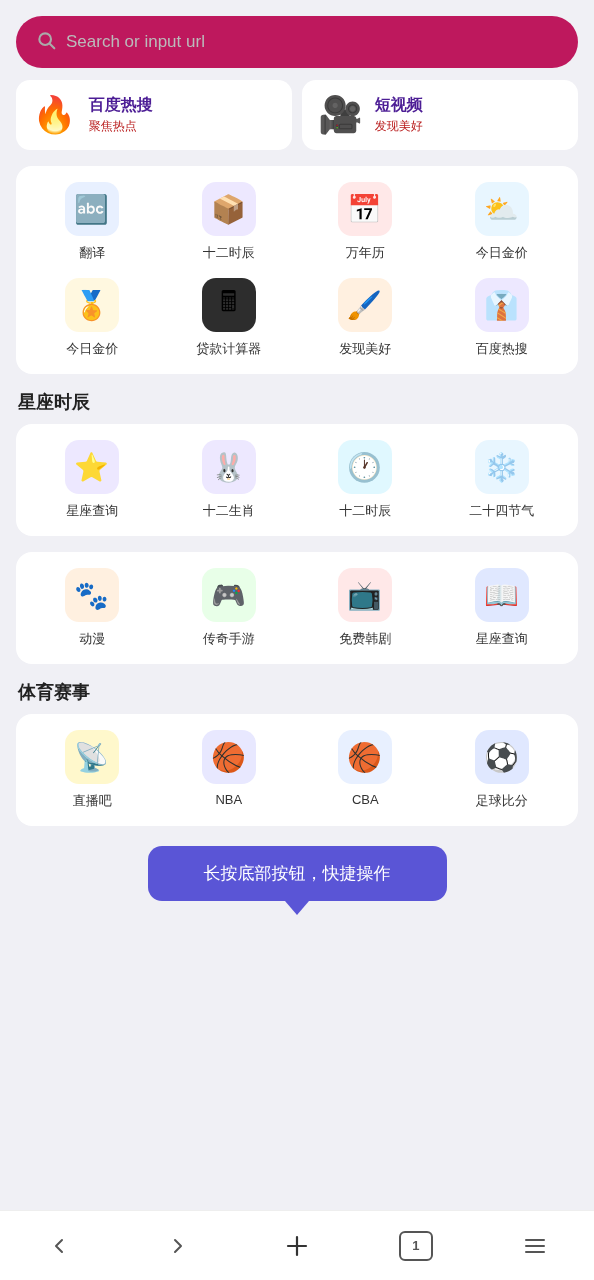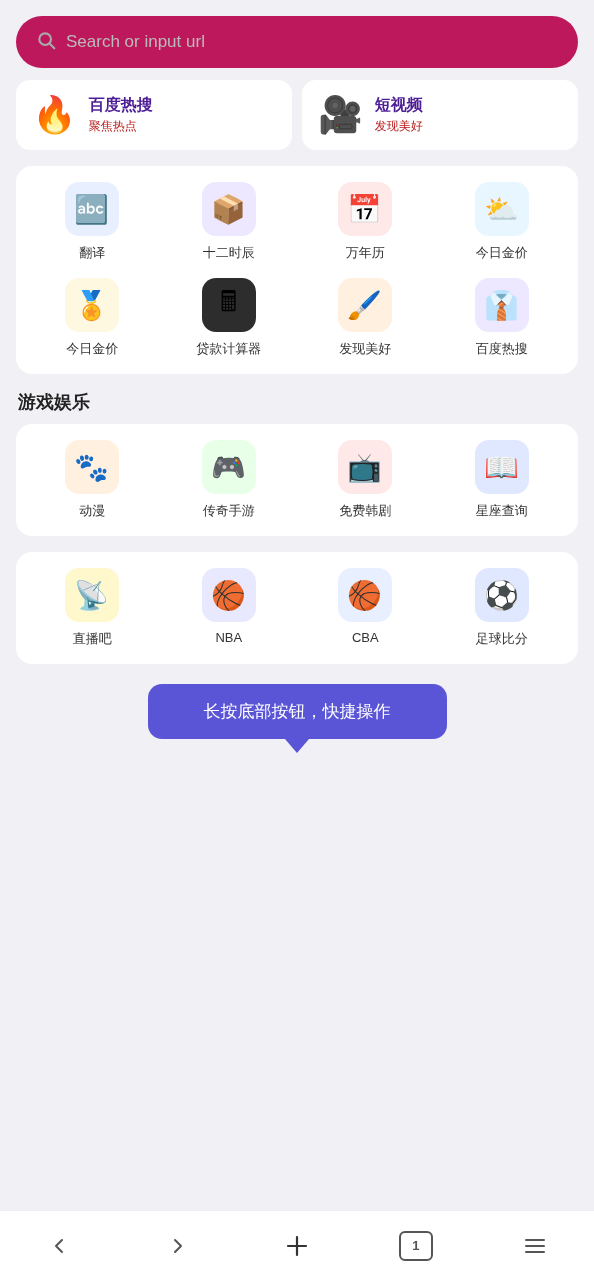--- a/index.html
+++ b/index.html
@@ -238,43 +238,66 @@
             <div class="icon-label">发现美好</div>
           </div>
           <div class="icon-item">
             <div class="icon-img bg-violet">👔</div>
             <div class="icon-label">百度热搜</div>
           </div>
         </div>
       </div>
     </div>
     <div class="section">
-      <div class="section-title">游戏娱乐</div>
+      <div class="section-title">星座时辰</div>
       <div class="section-card">
         <div class="icon-grid">
           <div class="icon-item">
+            <div class="icon-img bg-violet">⭐</div>
+            <div class="icon-label">星座查询</div>
+          </div>
+          <div class="icon-item">
+            <div class="icon-img bg-purple">🐰</div>
+            <div class="icon-label">十二生肖</div>
+          </div>
+          <div class="icon-item">
+            <div class="icon-img bg-cyan">🕐</div>
+            <div class="icon-label">十二时辰</div>
+          </div>
+          <div class="icon-item">
+            <div class="icon-img bg-sky">❄️</div>
+            <div class="icon-label">二十四节气</div>
+          </div>
+        </div>
+      </div>
+    </div>
+    <div class="section">
+      <div class="section-card">
+        <div class="icon-grid">
+          <div class="icon-item">
             <div class="icon-img bg-orange">🐾</div>
             <div class="icon-label">动漫</div>
           </div>
           <div class="icon-item">
             <div class="icon-img bg-green">🎮</div>
             <div class="icon-label">传奇手游</div>
           </div>
           <div class="icon-item">
             <div class="icon-img bg-red">📺</div>
             <div class="icon-label">免费韩剧</div>
           </div>
           <div class="icon-item">
             <div class="icon-img bg-navy">📖</div>
             <div class="icon-label">星座查询</div>
           </div>
         </div>
       </div>
     </div>
     <div class="section">
+      <div class="section-title">体育赛事</div>
       <div class="section-card">
         <div class="icon-grid">
           <div class="icon-item">
             <div class="icon-img bg-yellow">📡</div>
             <div class="icon-label">直播吧</div>
           </div>
           <div class="icon-item">
             <div class="icon-img bg-indigo">🏀</div>
             <div class="icon-label">NBA</div>
           </div>

